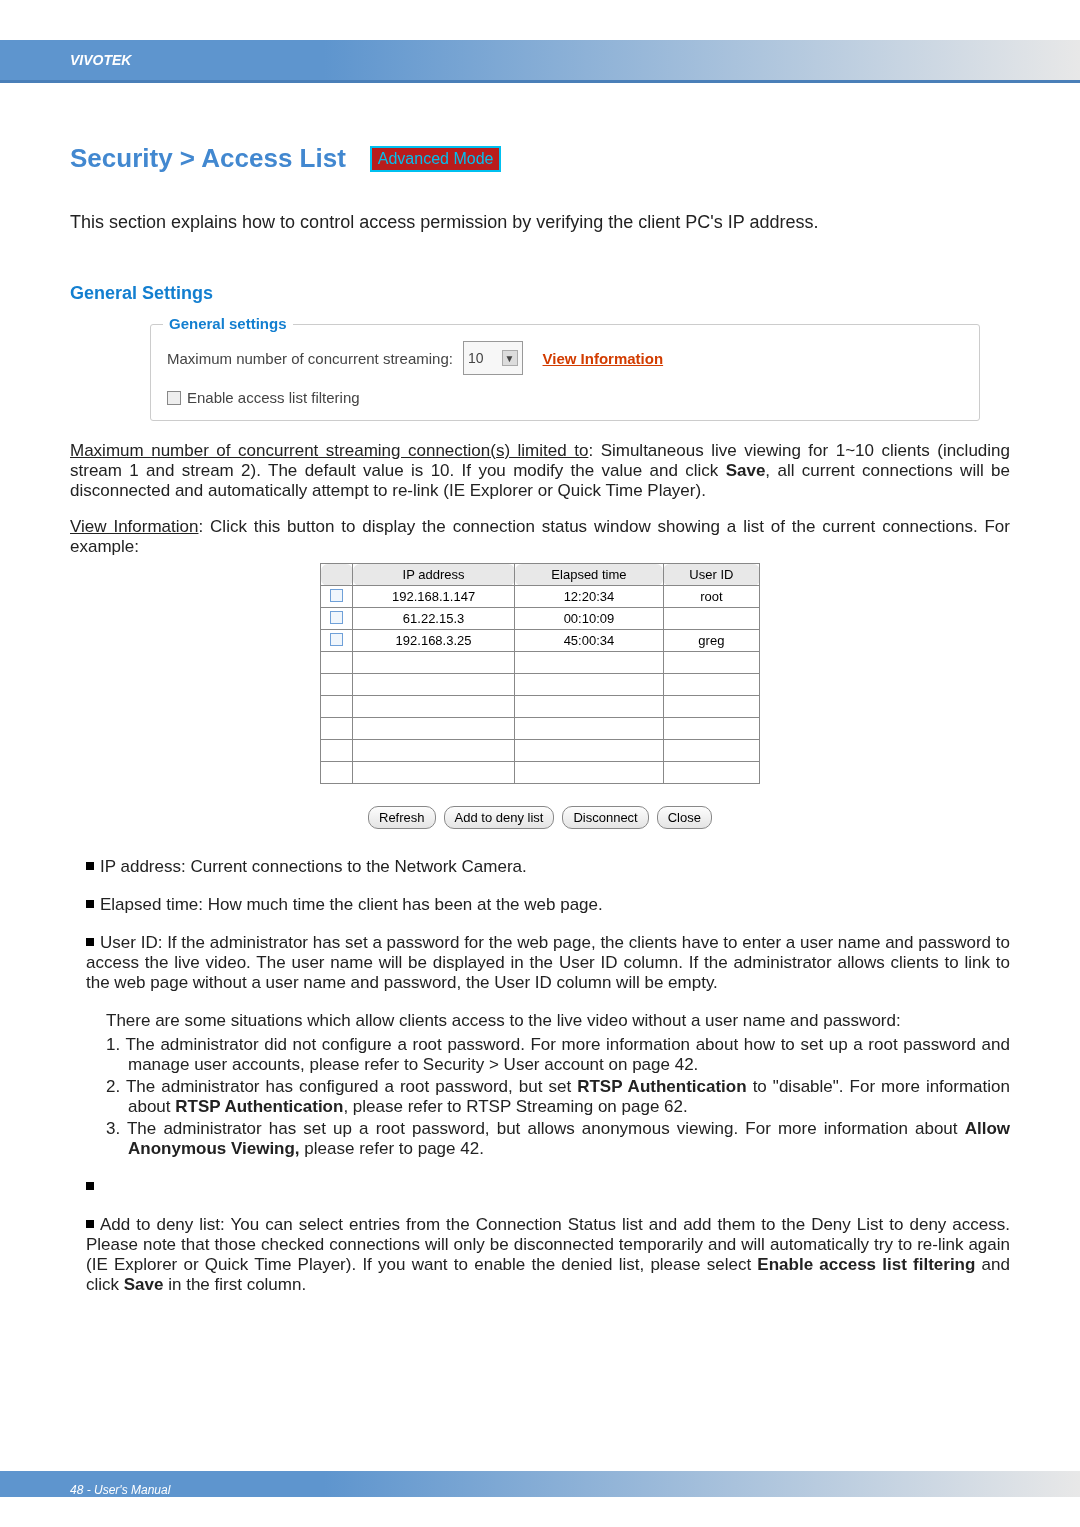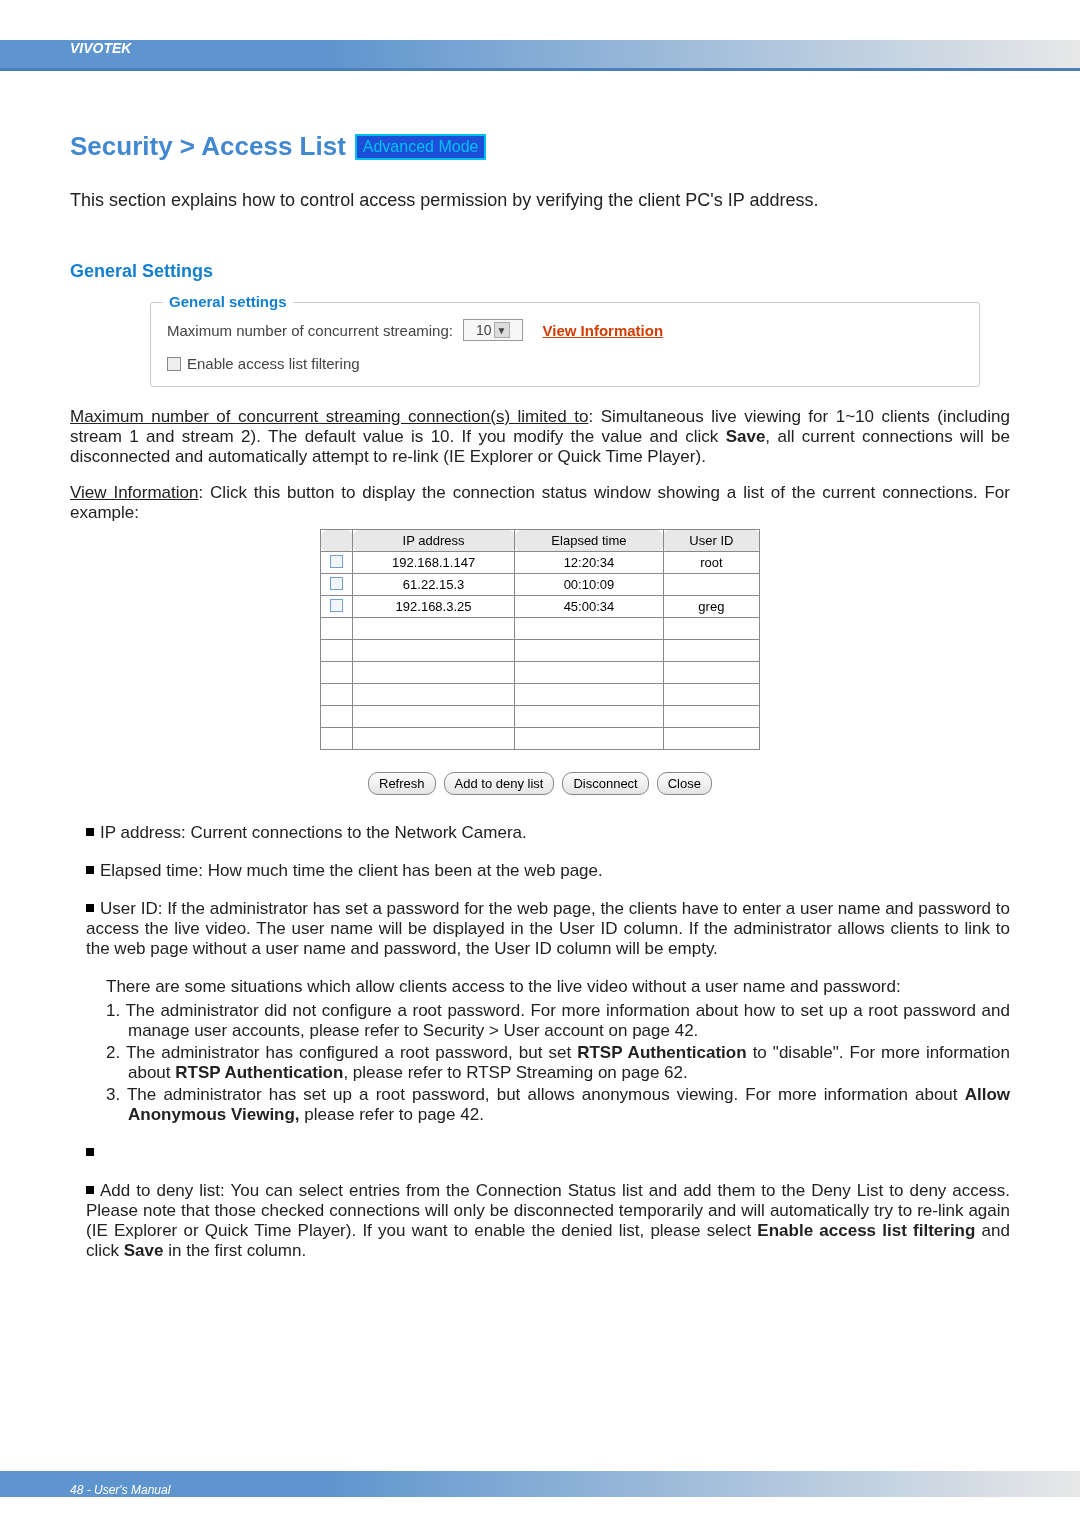--- a/index.html
+++ b/index.html
@@ -10,55 +10,56 @@
       height: 1527px;
       position: relative;
     }
     .page-container {
       background: #fff;
       width: 100%;
       height: 100%;
       padding: 40px 0;
     }
     .header-bar {
-      height: 28px;
+      height: 40px;
       background: linear-gradient(90deg, #5e95ce 0%, #5e95ce 30%, #e8e8e8 100%);
       display: flex;
+      align-items: center;
       padding-left: 70px;
       color: #fff;
       font-style: italic;
       font-weight: bold;
       font-size: 14px;
     }
     .header-line {
       height: 3px;
       background: #4a7fb8;
     }
     .content {
       padding: 40px 70px 0 70px;
     }
     .page-title {
       margin-top: 20px;
       font-size: 26px;
       color: #4288d0;
       font-weight: bold;
       display: flex;
       align-items: center;
-      gap: 9px;
+      gap: 24px;
     }
     .advanced-mode-badge {
-      background: #1d4ed8;
+      background: #b91c1c;
       border: 2px solid #00c0f0;
       color: #00c0f0;
       font-size: 16px;
       padding: 2px 6px;
       font-weight: normal;
     }
     .intro-text {
-      margin-top: 28px;
+      margin-top: 38px;
       font-size: 18px;
       color: #222;
     }
     .section-heading {
       margin-top: 50px;
       font-size: 18px;
       color: #137fd0;
       font-weight: bold;
     }
     .settings-box {
@@ -83,26 +84,26 @@
       display: flex;
       align-items: center;
       gap: 10px;
       font-size: 15px;
       color: #444;
       margin-top: 4px;
     }
     .dropdown {
       border: 1px solid #999;
       background: #f7f7f7;
-      padding: 1px 12px;
+      padding: 1px 4px;
       display: inline-flex;
       align-items: center;
-      gap: 2px;
+      gap: 18px;
       font-size: 14px;
-      height: 22px;
+      height: 34px;
     }
     .dropdown-arrow {
       background: #dcdcdc;
       width: 16px;
       height: 16px;
       display: flex;
       align-items: center;
       justify-content: center;
       font-size: 10px;
       border: 1px solid #aaa;

